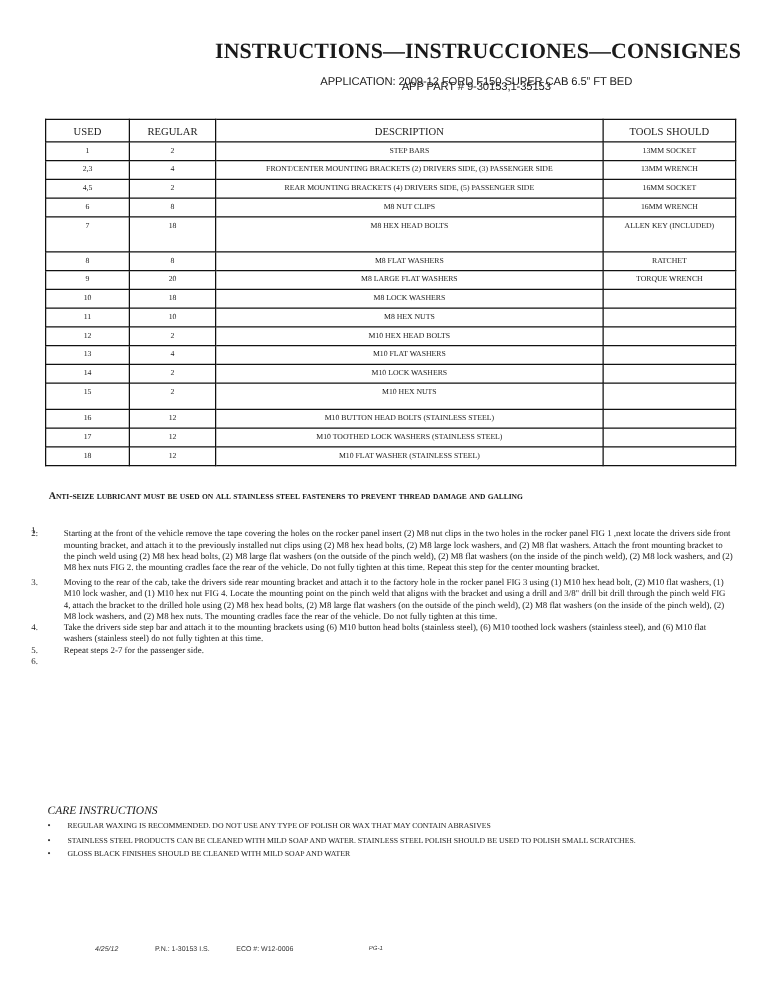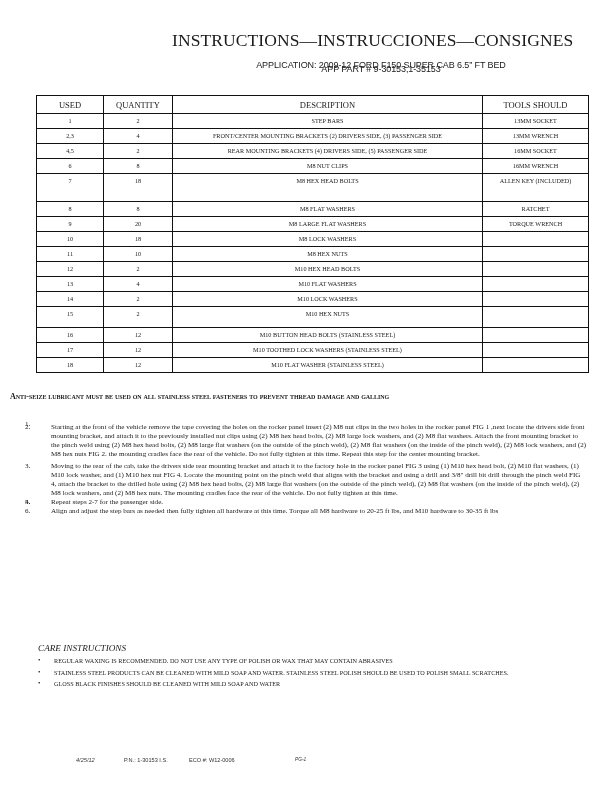--- a/index.html
+++ b/index.html
@@ -1,34 +1,34 @@
 <!DOCTYPE html>
 <html><head>
 <meta charset="utf-8">
 <style>
   html, body { margin: 0; padding: 0; background: #ffffff; }
   body { width: 612px; height: 792px; position: relative; overflow: hidden;
          font-family: "Liberation Serif", serif; color: #1a1a1a; }
   .title { position: absolute; left: 0; top: 30px; width: 612px; padding-left: 172px; box-sizing: border-box;
-           font-size: 17.5px; letter-spacing: 0.1px; text-align: left; }
+           font-size: 17.5px; letter-spacing: 0.1px; text-align: left; font-weight: bold; }
   .sub { position: absolute; left: 0; width: 612px; text-align: center; padding-left: 150px; box-sizing: border-box;
          font-family: "Liberation Sans", sans-serif; font-size: 9px; letter-spacing: -0.1px; }
   .sub1 { top: 60px; }
   .sub2 { top: 64px; }
 
   table.parts { position: absolute; left: 36px; top: 95px; width: 552px; border-collapse: collapse;
                 font-size: 6.2px; table-layout: fixed; }
   table.parts td, table.parts th { border: 1px solid #111; text-align: center; padding: 0 2px;
                 height: 14px; vertical-align: middle; line-height: 8px; font-weight: normal; }
   table.parts th { font-size: 8.5px; height: 17px; }
   table.parts tr.tall td { height: 24px; vertical-align: top; padding-top: 3px; }
   table.parts tr.mid td { height: 17px; vertical-align: top; padding-top: 3px; }
   col.c1 { width: 67px; } col.c2 { width: 69px; } col.c3 { width: 310px; } col.c4 { width: 106px; }
 
-  .warn { position: absolute; left: 10px; top: 392px; font-size: 8.1px; font-weight: bold; white-space: nowrap;
+  .warn { position: absolute; left: 39px; top: 392px; font-size: 8.1px; font-weight: bold; white-space: nowrap;
           font-variant: small-caps; letter-spacing: -0.05px; }
 
   ol.steps { position: absolute; left: 25px; top: 420px; width: 562px; margin: 0; padding: 0; list-style: none;
              font-size: 7.1px; line-height: 9px; }
   ol.steps li { position: relative; padding-left: 26px; margin-bottom: 3px; }
   ol.steps li.tight { margin-bottom: 0; }
   ol.steps .num { position: absolute; left: 0; top: 0; width: 20px; }
 
   .care-title { position: absolute; left: 38px; top: 643px; font-size: 9.2px; font-style: italic; }
   ul.care { position: absolute; left: 38px; top: 657px; width: 520px; margin: 0; padding: 0; list-style: none;
@@ -52,21 +52,21 @@
 <table class="parts">
   <colgroup>
       <col class="c1">
       <col class="c2">
       <col class="c3">
       <col class="c4">
     </colgroup>
   <thead>
     <tr>
       <th>USED</th>
-      <th>QUANTITY</th>
+      <th>REGULAR</th>
       <th>DESCRIPTION</th>
       <th>TOOLS SHOULD</th>
     </tr>
   </thead>
   <tbody id="parts-body">
       <tr>
         <td>1</td>
         <td>2</td>
         <td>STEP BARS</td>
         <td>13MM SOCKET</td>
@@ -163,23 +163,23 @@
       </tr>
     </tbody>
 </table>
 
 <div class="warn">Anti-seize lubricant must be used on all stainless steel fasteners to prevent thread damage and galling</div>
 
 <ol class="steps" id="steps-list">
     <li><span class="num">1.</span></li>
     <li><span class="num">2.</span><span>Starting at the front of the vehicle remove the tape covering the holes on the rocker panel insert (2) M8 nut clips in the two holes in the rocker panel FIG 1 ,next locate the drivers side front mounting bracket, and attach it to the previously installed nut clips using (2) M8 hex head bolts, (2) M8 large lock washers, and (2) M8 flat washers. Attach the front mounting bracket to the pinch weld using (2) M8 hex head bolts, (2) M8 large flat washers (on the outside of the pinch weld), (2) M8 flat washers (on the inside of the pinch weld), (2) M8 lock washers, and (2) M8 hex nuts FIG 2. the mounting cradles face the rear of the vehicle. Do not fully tighten at this time. Repeat this step for the center mounting bracket.</span></li>
     <li class="tight"><span class="num">3.</span><span>Moving to the rear of the cab, take the drivers side rear mounting bracket and attach it to the factory hole in the rocker panel FIG 3 using (1) M10 hex head bolt, (2) M10 flat washers, (1) M10 lock washer, and (1) M10 hex nut FIG 4. Locate the mounting point on the pinch weld that aligns with the bracket and using a drill and 3/8" drill bit drill through the pinch weld FIG 4, attach the bracket to the drilled hole using (2) M8 hex head bolts, (2) M8 large flat washers (on the outside of the pinch weld), (2) M8 flat washers (on the inside of the pinch weld), (2) M8 lock washers, and (2) M8 hex nuts. The mounting cradles face the rear of the vehicle. Do not fully tighten at this time.</span></li>
-    <li class="tight"><span class="num">4.</span></li>
+    <li class="tight"><span class="num">4.</span><span>Take the drivers side step bar and attach it to the mounting brackets using (6) M10 button head bolts (stainless steel), (6) M10 toothed lock washers (stainless steel), and (6) M10 flat washers (stainless steel) do not fully tighten at this time.</span></li>
     <li class="tight"><span class="num">5.</span><span>Repeat steps 2-7 for the passenger side.</span></li>
-    <li class="tight"><span class="num">6.</span><span>Align and adjust the step bars as needed then fully tighten all hardware at this time. Torque all M8 hardware to 20-25 ft lbs, and M10 hardware to 30-35 ft lbs</span></li>
+    <li class="tight"><span class="num">6.</span></li>
   </ol>
 
 <div class="care-title">CARE INSTRUCTIONS</div>
 <ul class="care" id="care-list">
     <li><span class="bullet">•</span><span> REGULAR WAXING IS RECOMMENDED. DO NOT USE ANY TYPE OF POLISH OR WAX THAT MAY CONTAIN ABRASIVES</span></li>
     <li><span class="bullet">•</span><span>STAINLESS STEEL PRODUCTS CAN BE CLEANED WITH MILD SOAP AND WATER. STAINLESS STEEL POLISH SHOULD BE USED TO POLISH SMALL SCRATCHES.</span></li>
     <li><span class="bullet">•</span><span>GLOSS BLACK FINISHES SHOULD BE CLEANED WITH MILD SOAP AND WATER</span></li>
   </ul>
 
 <div class="footer f-date">4/25/12</div>

